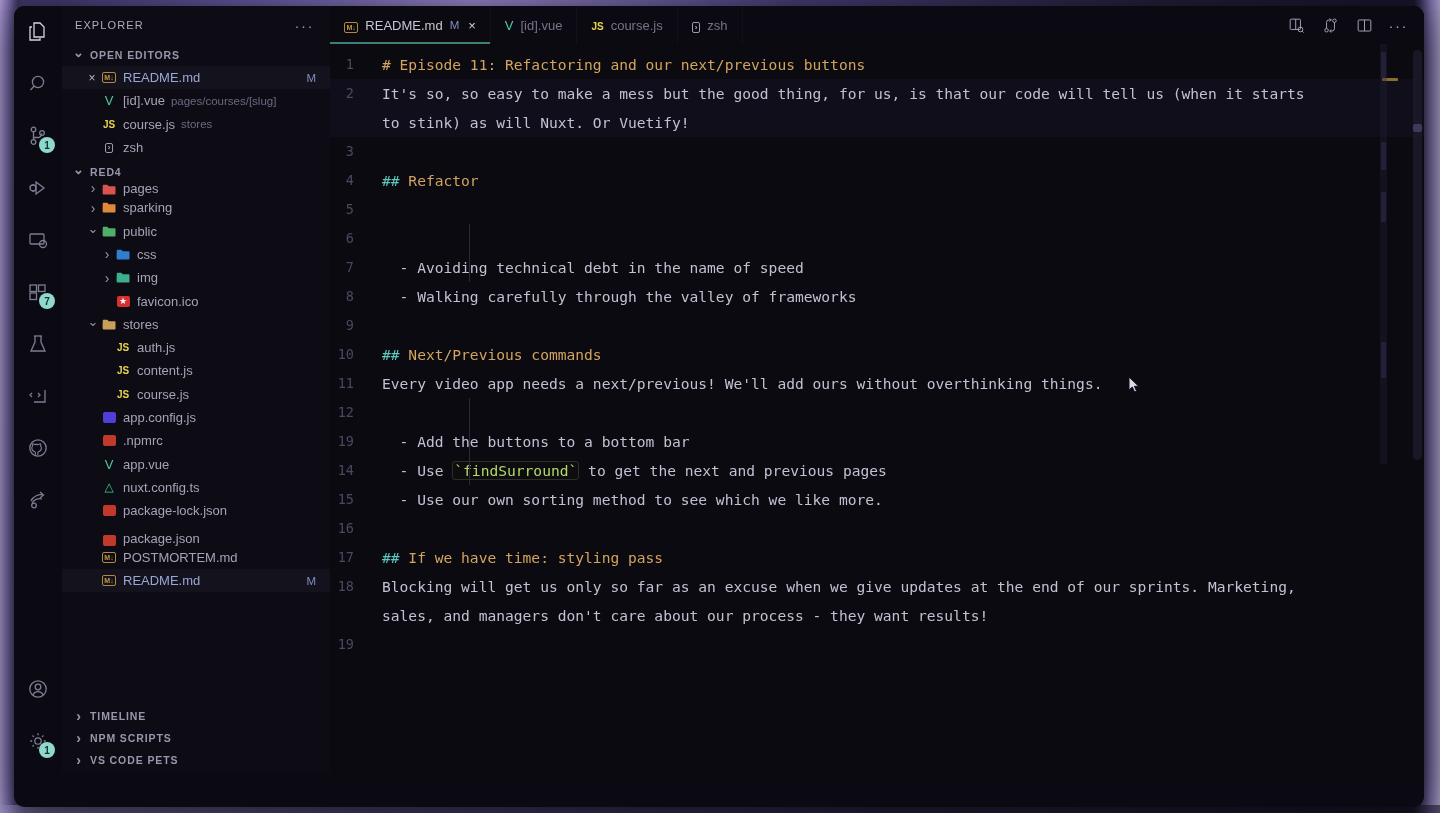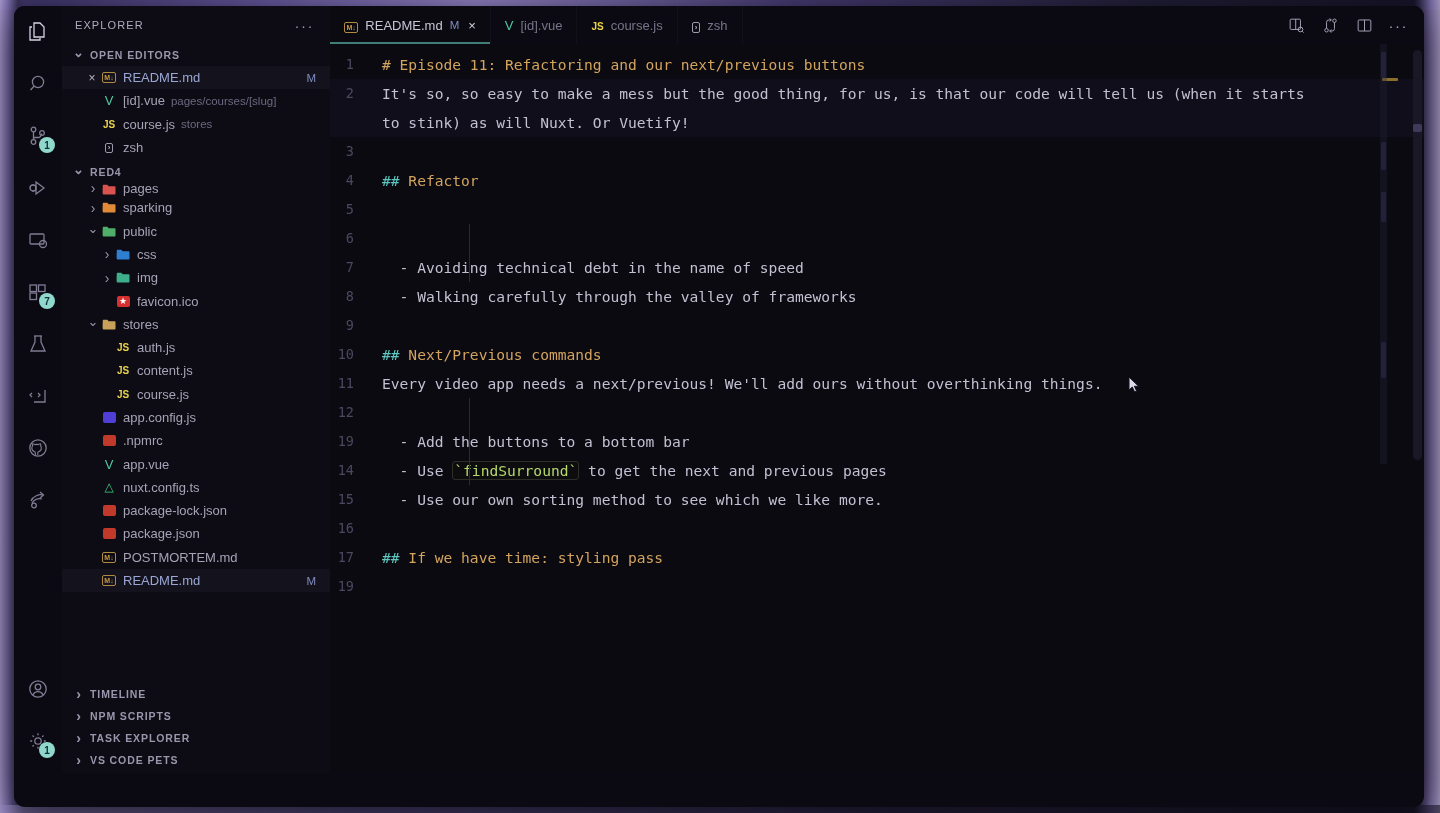--- a/index.html
+++ b/index.html
@@ -436,21 +436,21 @@
             </span>
             <span class="nm" style="">nuxt.config.ts</span>
           </div>
           <div class="row" style="padding-left: 24px;">
             <span class="chev"></span>
             <span class="fi">
               <span class="sq" style="background:#c0392b"></span>
             </span>
             <span class="nm" style="">package-lock.json</span>
           </div>
-          <div class="row" style="padding-left: 24px;">
+          <div class="row" style="padding-left: 24px; align-items: flex-end;">
             <span class="chev"></span>
             <span class="fi">
               <span class="sq" style="background:#c0392b"></span>
             </span>
             <span class="nm" style="">package.json</span>
           </div>
           <div class="row" style="padding-left: 24px;">
             <span class="chev"></span>
             <span class="fi">
               <span class="ic ic-md">M↓</span>
@@ -468,24 +468,20 @@
         </div>
 
       <div id="sb-bottom">
         <div class="section-head">
           <span class="chev right"></span>
           <span>TIMELINE</span>
         </div>
         <div class="section-head">
           <span class="chev right"></span>
           <span>NPM SCRIPTS</span>
-        </div>
-        <div class="section-head">
-          <span class="chev right"></span>
-          <span>TASK EXPLORER</span>
         </div>
         <div class="section-head">
           <span class="chev right"></span>
           <span>VS CODE PETS</span>
         </div>
       </div>
     </div>
 
     <div id="editorzone">
       <div id="tabbar">
@@ -593,20 +589,25 @@
               <span class="lcontent"><span>  - Use our own sorting method to see which we like more.</span></span>
             </div>
             <div class="ln">
               <span class="lnum">16</span>
               <span class="lcontent"><span></span></span>
             </div>
             <div class="ln">
               <span class="lnum">17</span>
               <span class="lcontent"><span class="hm">## </span><span class="h1">If we have time: styling pass</span></span>
             </div>
+            <div class="ln tall">
+              <span class="lnum">18</span>
+              <span class="lcontent"><span>Blocking will get us only so far as an excuse when we give updates at the end of our sprints. Marketing,
+sales, and managers don't care about our process - they want results!</span></span>
+            </div>
             <div class="ln">
               <span class="lnum">19</span>
               <span class="lcontent"><span></span></span>
             </div>
           </div>
 
         <div id="minimap">
           <div class="mm" style="right:22px;top:8px;width:5px;height:26px;"></div>
           <div class="mm gold" style="right:10px;top:34px;width:16px;height:3px;"></div>
           <div class="mm" style="right:22px;top:98px;width:5px;height:28px;"></div>

